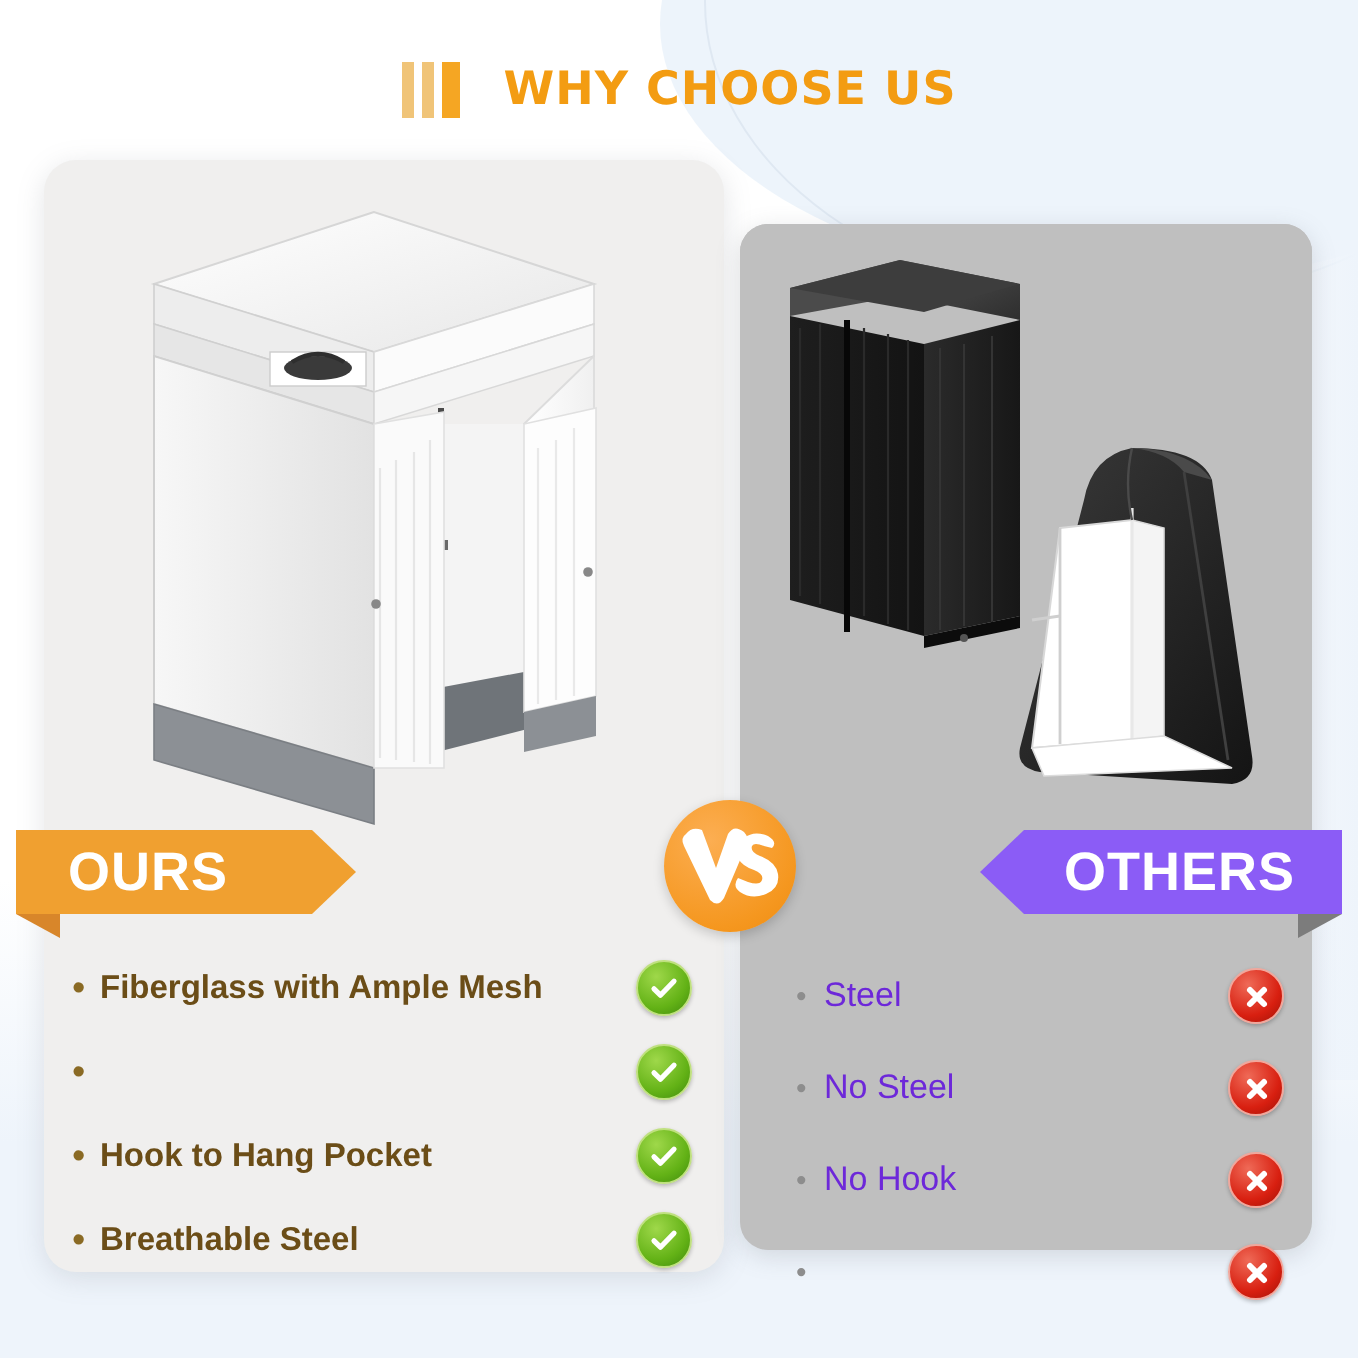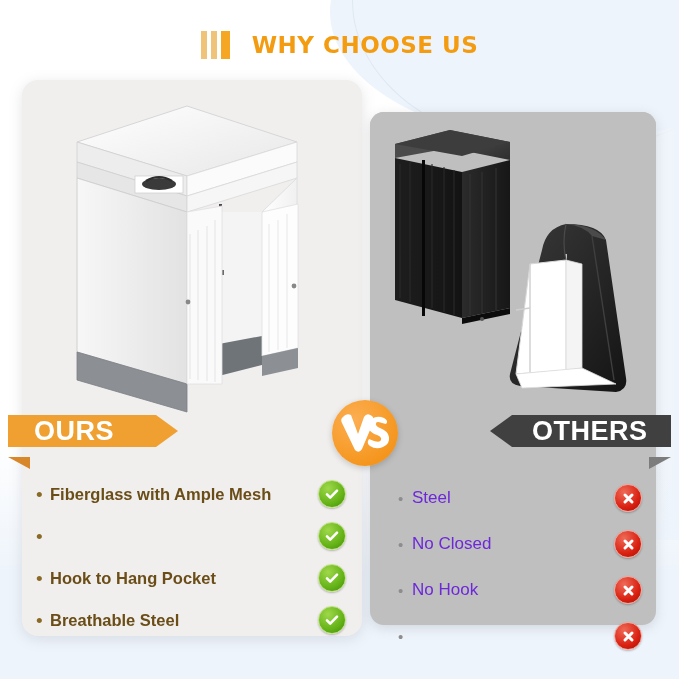--- a/index.html
+++ b/index.html
@@ -134,21 +134,21 @@
     top: 112px;
     width: 286px;
     height: 300px;
     overflow: hidden;
     border-radius: 14px 14px 0 0;
   }
 
   
   .banner {
     position: absolute;
-    height: 32px;
+    height: 42px;
     display: flex;
     align-items: center;
     color: #ffffff;
     font-size: 27px;
     font-weight: bold;
     letter-spacing: .5px;
   }
   .banner-ours {
     left: 8px;
     top: 415px;
@@ -164,21 +164,21 @@
     top: 457px;
     width: 22px;
     height: 12px;
     background: #d8862a;
     clip-path: polygon(0 0, 22px 0, 22px 12px);
   }
   .banner-others {
     left: 490px;
     top: 415px;
     width: 181px;
-    background: #404040;
+    background: #8b5cf6;
     clip-path: polygon(22px 0, 181px 0, 181px 100%, 22px 100%, 0 50%);
     padding-left: 42px;
     box-sizing: border-box;
   }
   .banner-others-fold {
     position: absolute;
     left: 649px;
     top: 457px;
     width: 22px;
     height: 12px;
@@ -461,21 +461,21 @@
       <span class="txt">Steel</span>
       <span class="badge badge-no">
         <svg width="15" height="15" viewBox="0 0 15 15">
             <path d="M4 4 L11 11 M11 4 L4 11" fill="none" stroke="#ffffff" stroke-width="3" stroke-linecap="round"></path>
           </svg>
       </span>
     </div>
 
     <div class="row">
       <span class="dot">•</span>
-      <span class="txt">No Closed</span>
+      <span class="txt">No Steel</span>
       <span class="badge badge-no">
         <svg width="15" height="15" viewBox="0 0 15 15">
             <path d="M4 4 L11 11 M11 4 L4 11" fill="none" stroke="#ffffff" stroke-width="3" stroke-linecap="round"></path>
           </svg>
       </span>
     </div>
 
     <div class="row">
       <span class="dot">•</span>
       <span class="txt">No Hook</span>

